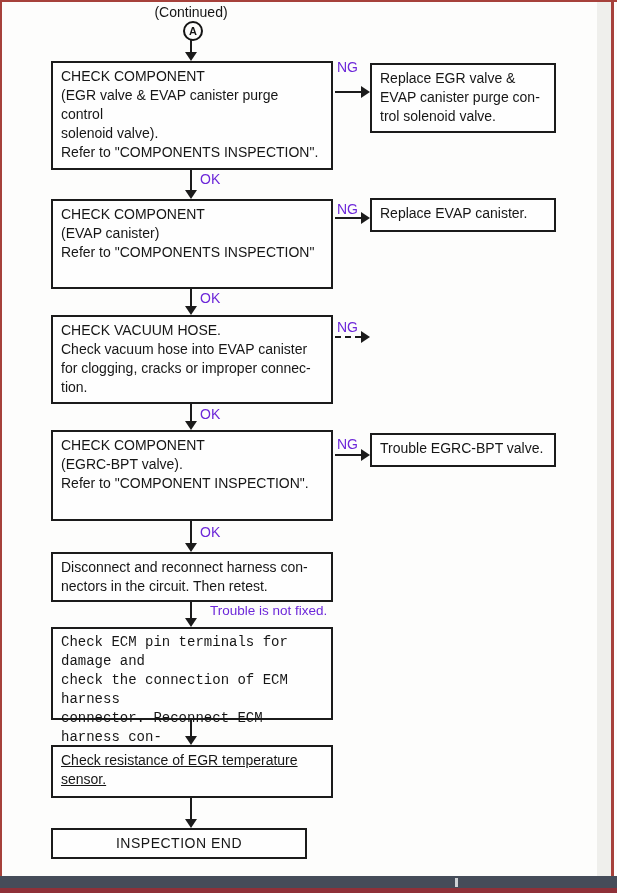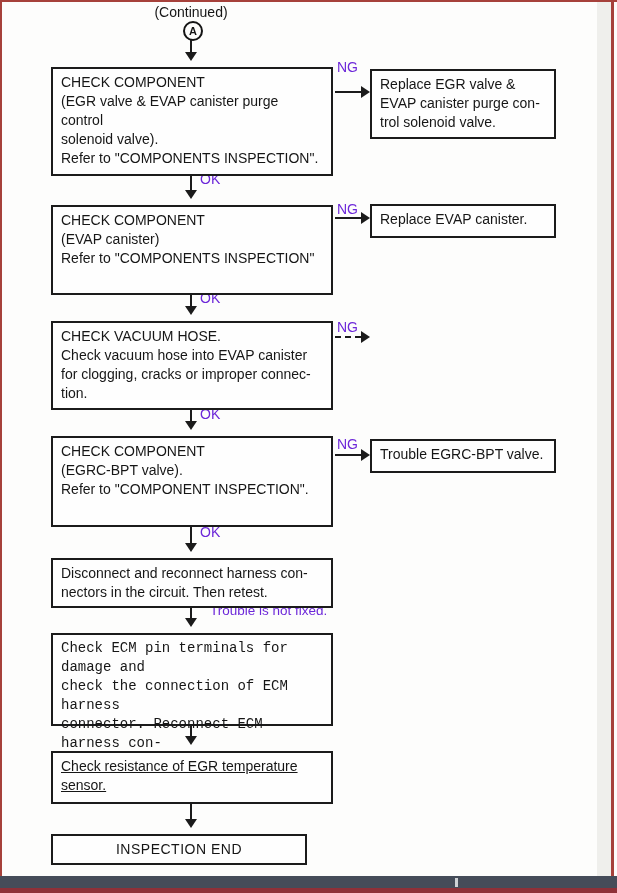--- a/index.html
+++ b/index.html
@@ -19,21 +19,21 @@
   .edge-shade{position:absolute;left:597px;top:2px;width:14px;height:875px;background:#efefec;}
   
   .scrollbar{position:absolute;left:0;top:876px;width:617px;height:12px;background:#454c59;}
   .scroll-tick{position:absolute;left:455px;top:878px;width:3px;height:9px;background:#cfd2d6;}
   .bottom-strip{position:absolute;left:0;top:888px;width:617px;height:5px;background:#8e3038;}
 
   
   .box{
     position:absolute;box-sizing:border-box;
     border:2px solid #1b1b1b;background:#fefefe;
-    padding:4px 8px;font-size:14px;line-height:19px;margin-top:6px;
+    padding:4px 8px;font-size:14px;line-height:19px;
   }
   .box.center{display:flex;align-items:center;justify-content:center;padding:0;letter-spacing:.5px;}
   .vl{position:absolute;left:190px;width:2px;background:#1b1b1b;}
   .hd{position:absolute;left:185px;width:0;height:0;
       border-left:6px solid transparent;border-right:6px solid transparent;border-top:9px solid #1b1b1b;}
   .hl{position:absolute;left:335px;width:26px;height:2px;background:#1b1b1b;}
   .hl.dashed{background:none;height:0;border-top:2px dashed #1b1b1b;}
   .hr{position:absolute;left:361px;width:0;height:0;
       border-top:6px solid transparent;border-bottom:6px solid transparent;border-left:9px solid #1b1b1b;}
   .lbl{position:absolute;font-size:14px;color:#6d28d9;}

